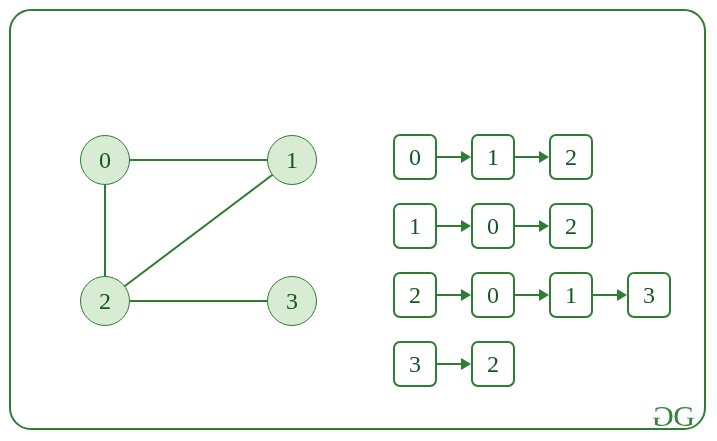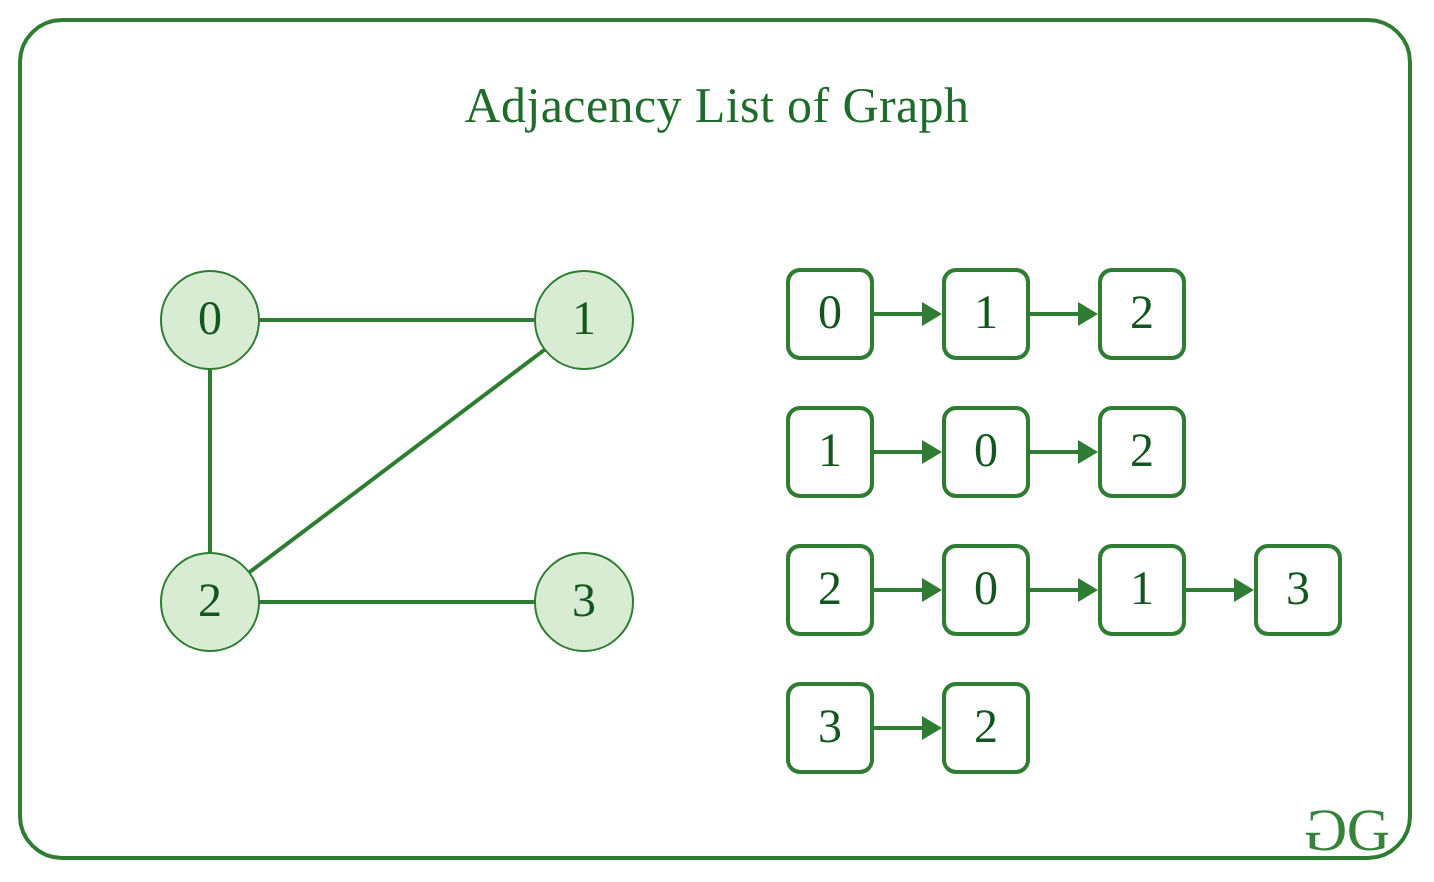--- a/index.html
+++ b/index.html
@@ -126,21 +126,20 @@
     display: inline-block;
     transform: scaleX(-1);
   }
 </style>
 </head>
 <body>
 
 <div id="page">
   <div id="outer-frame"></div>
 
-  <div id="title">Adjacency List of Graph</div>
 
   <div id="graph-area">
     <svg width="300" height="240" style="position:absolute;left:0;top:0;">
       <line x1="45" y1="45" x2="232" y2="45" stroke="#2e7d32" stroke-width="2"></line>
       <line x1="45" y1="45" x2="45" y2="186" stroke="#2e7d32" stroke-width="2"></line>
       <line x1="232" y1="45" x2="45" y2="186" stroke="#2e7d32" stroke-width="2"></line>
       <line x1="45" y1="186" x2="232" y2="186" stroke="#2e7d32" stroke-width="2"></line>
     </svg>
     <div class="node" style="left:20px;top:20px;">0</div>
     <div class="node" style="left:207px;top:20px;">1</div>

